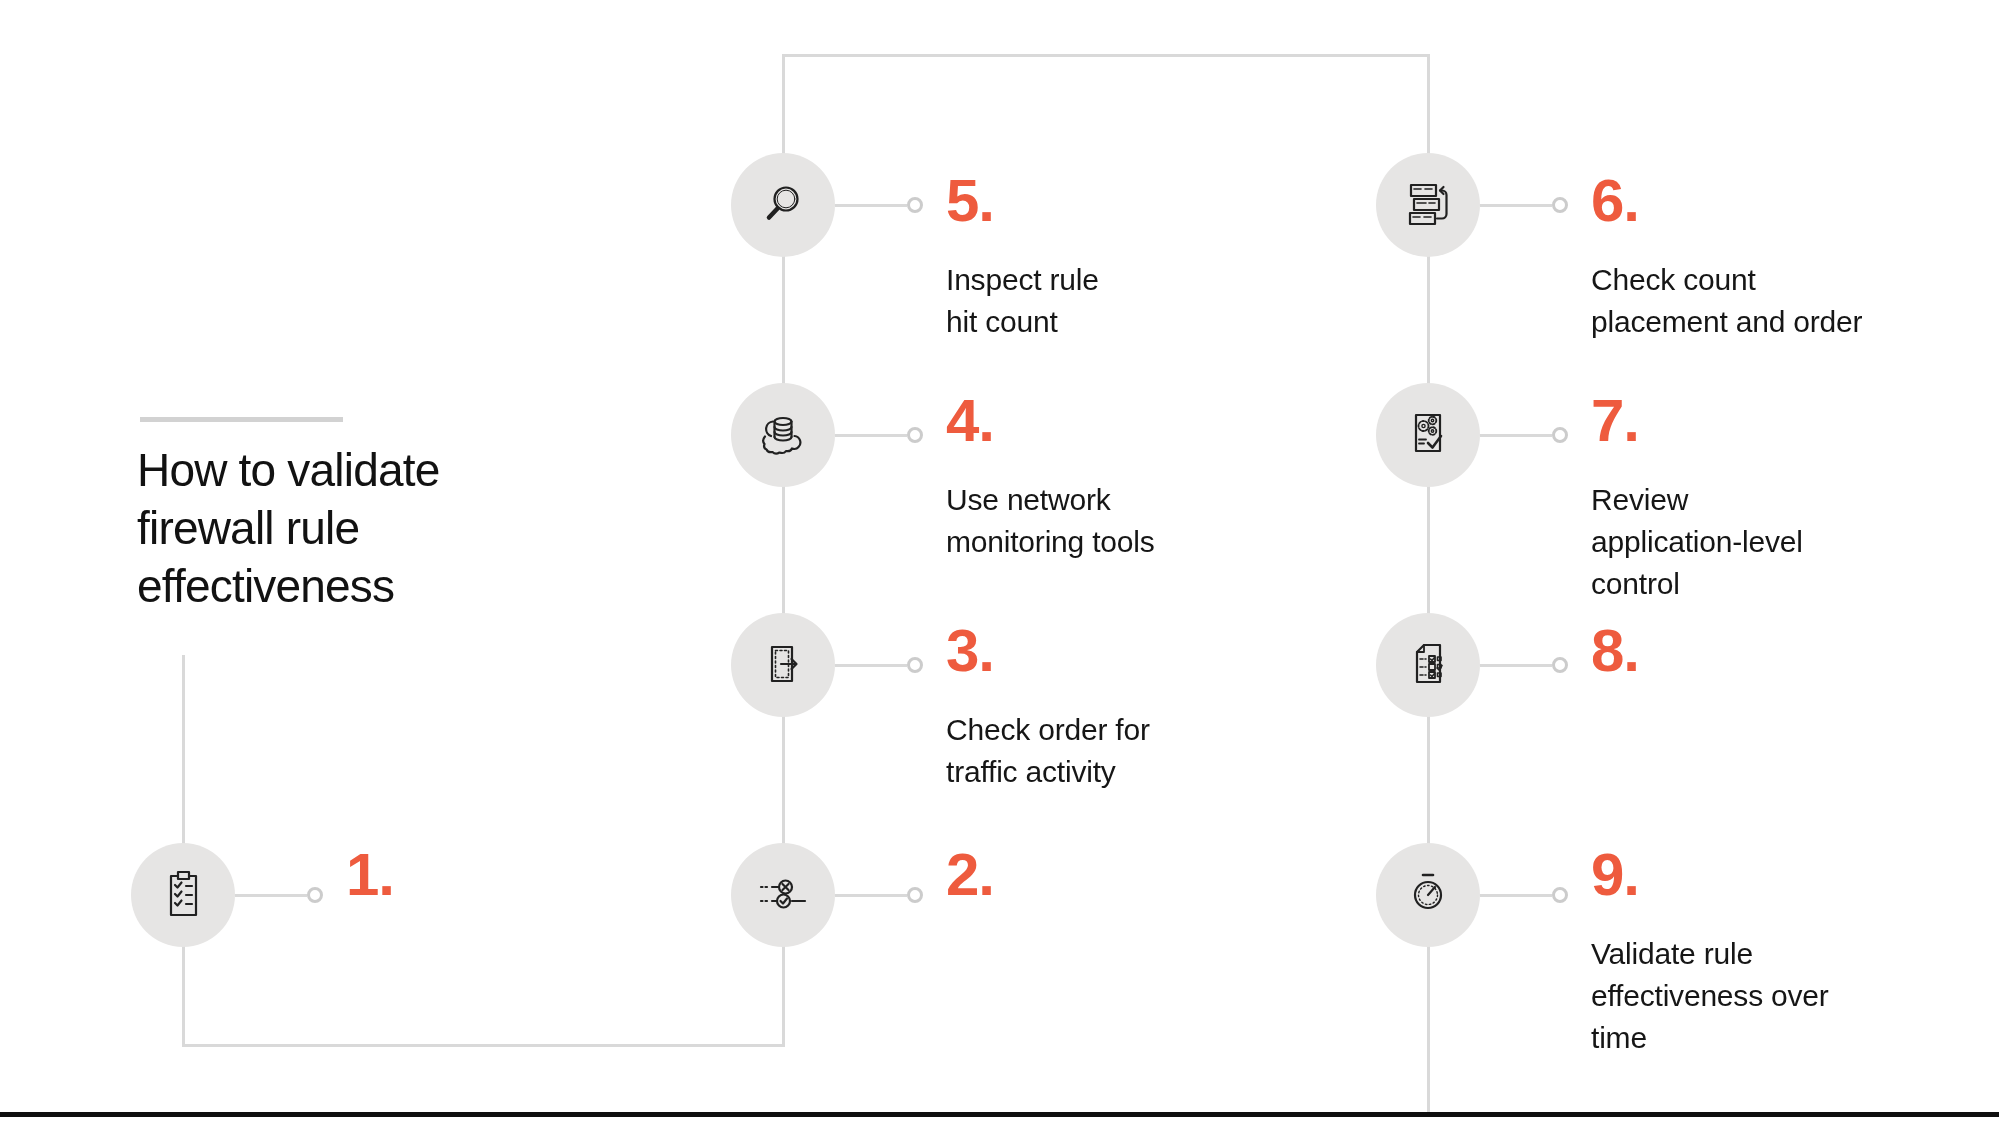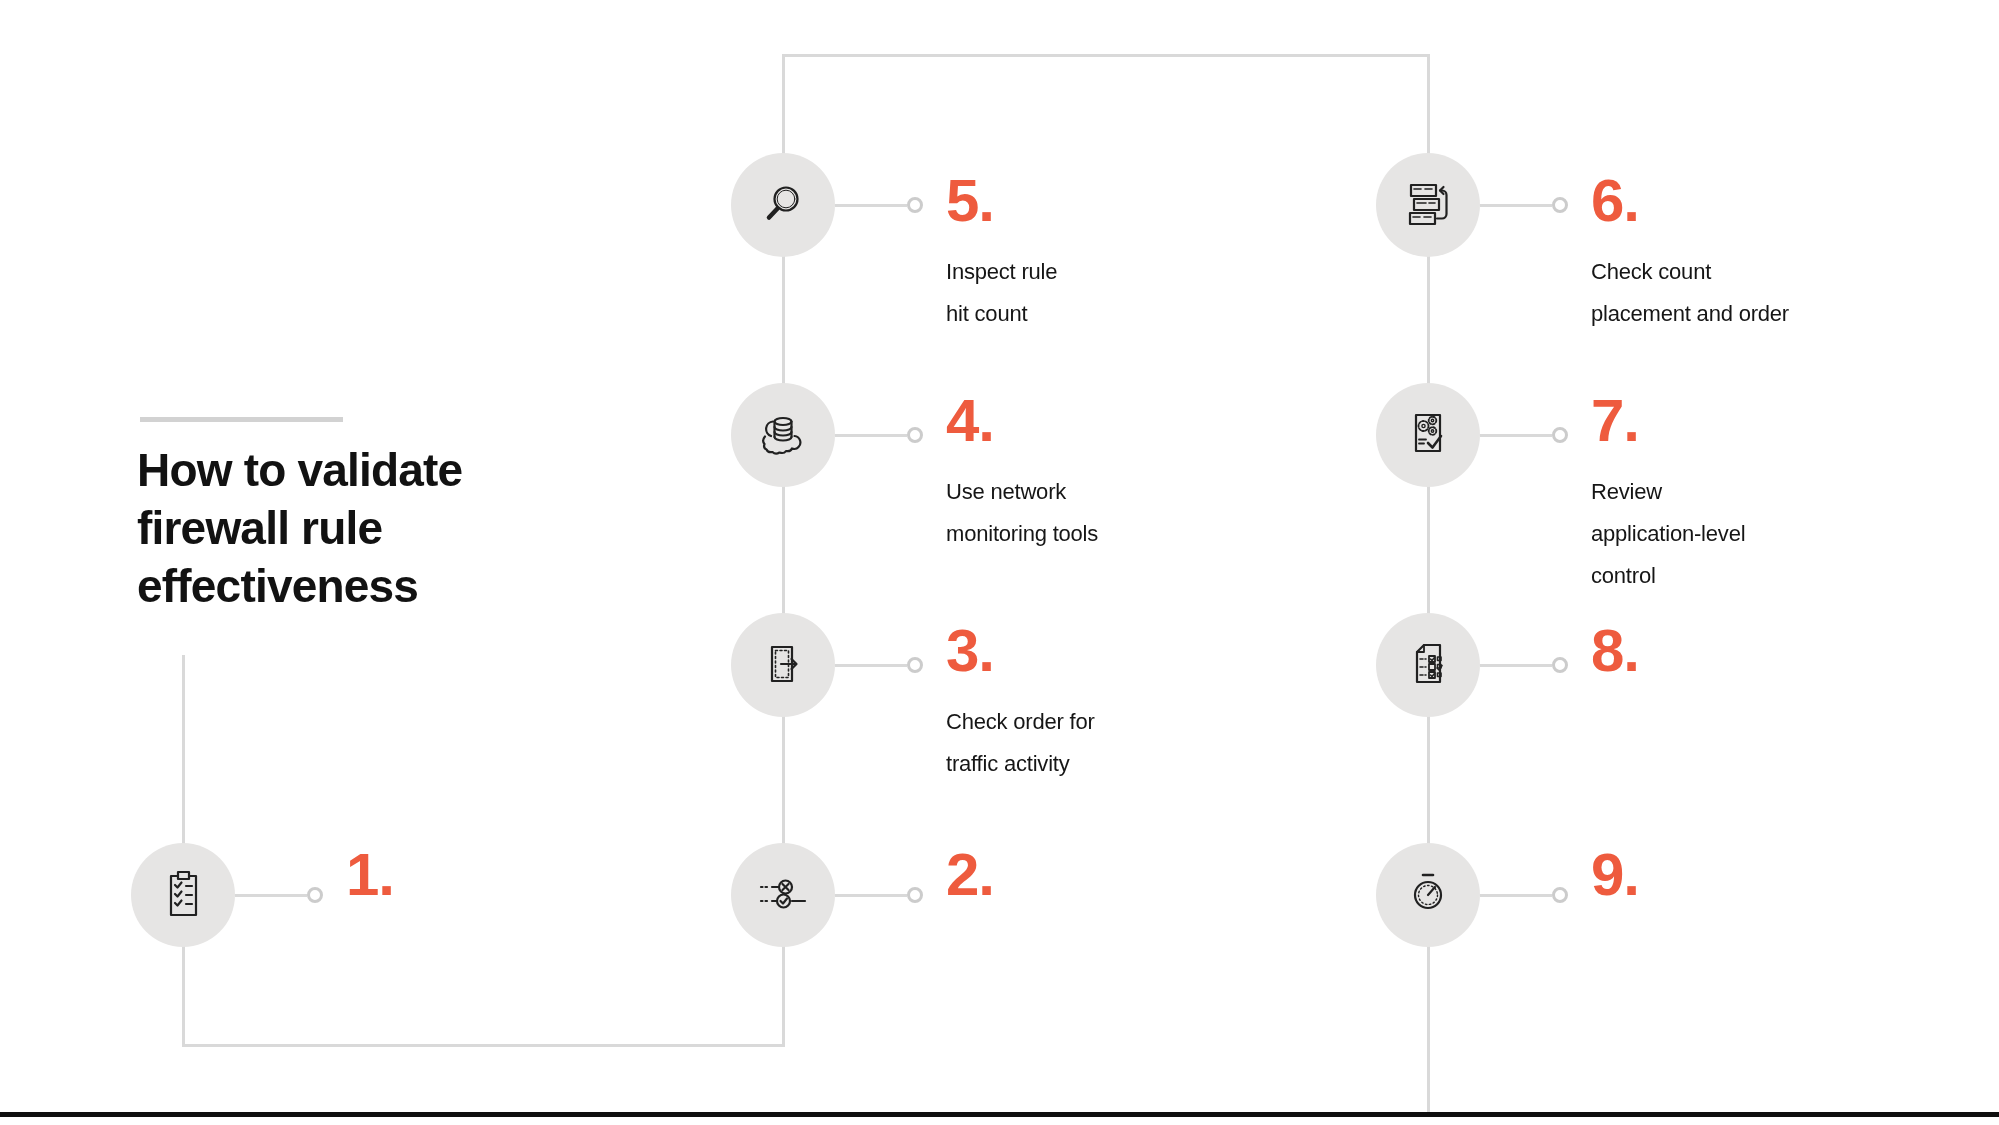--- a/index.html
+++ b/index.html
@@ -7,38 +7,38 @@
     position:relative;width:1999px;height:1125px;background:#ffffff;overflow:hidden;
     font-family:"Liberation Sans","DejaVu Sans",sans-serif;
   }
   
   .gline{position:absolute;background:#d9d9d9;}
   .bottom-bar{position:absolute;background:#0f0f0f;}
   
   .title-rule{position:absolute;left:140px;top:417px;width:203px;height:5px;background:#d2d2d2;}
   .title{
     position:absolute;left:137px;top:441px;width:420px;
-    font-size:46px;line-height:58px;font-weight:700;color:#121212;
+    font-size:46px;line-height:58px;font-weight:400;color:#121212;
     letter-spacing:-0.8px;white-space:pre-line;
   }
   
   .step{position:absolute;width:0;height:0;}
   .circle{
     position:absolute;left:-52px;top:-52px;width:104px;height:104px;border-radius:50%;
     background:#e6e5e4;display:flex;align-items:center;justify-content:center;
   }
   .stub{position:absolute;left:52px;top:-1.5px;width:72px;height:3px;background:#d9d9d9;}
   .ring{
     position:absolute;left:124px;top:-8px;width:16px;height:16px;box-sizing:border-box;
     border:3px solid #cccccc;border-radius:50%;background:#ffffff;
   }
   .txt{position:absolute;left:163px;width:360px;}
   .num{font-size:60px;line-height:60px;font-weight:800;color:#ee5b3e;letter-spacing:-1px;}
   .label{
-    margin-top:20px;font-size:22px;line-height:42px;font-weight:500;color:#161616;
+    margin-top:28px;font-size:30px;line-height:42px;font-weight:500;color:#161616;
     white-space:pre-line;letter-spacing:-0.2px;
   }
   .row1 .txt{top:-34px;}
   .row2 .txt{top:-44px;}
   .row3 .txt{top:-44px;}
   .row4 .txt{top:-50px;}
   .icon{stroke:#212121;fill:none;stroke-width:2.2;stroke-linecap:round;stroke-linejoin:round;}
 </style>
 </head>
 <body>
@@ -237,16 +237,19 @@
     <div class="circle">
       <svg class="icon" width="58" height="58" viewBox="0 0 58 58">
         <line x1="24" y1="9" x2="34" y2="9" stroke-width="2.6"></line>
         <circle cx="29" cy="29" r="13"></circle>
         <circle cx="29" cy="29" r="9.5" stroke-width="1.4" stroke-dasharray="1.5,2.5"></circle>
         <line x1="29" y1="29" x2="36" y2="21"></line>
       </svg>
     </div>
     <div class="txt">
       <div class="num" style="color: rgb(238, 91, 62);">9.</div>
+      <div class="label">Validate rule
+effectiveness over
+time</div>
     </div>
   </div>
 
 </div>
 
 </body></html>

